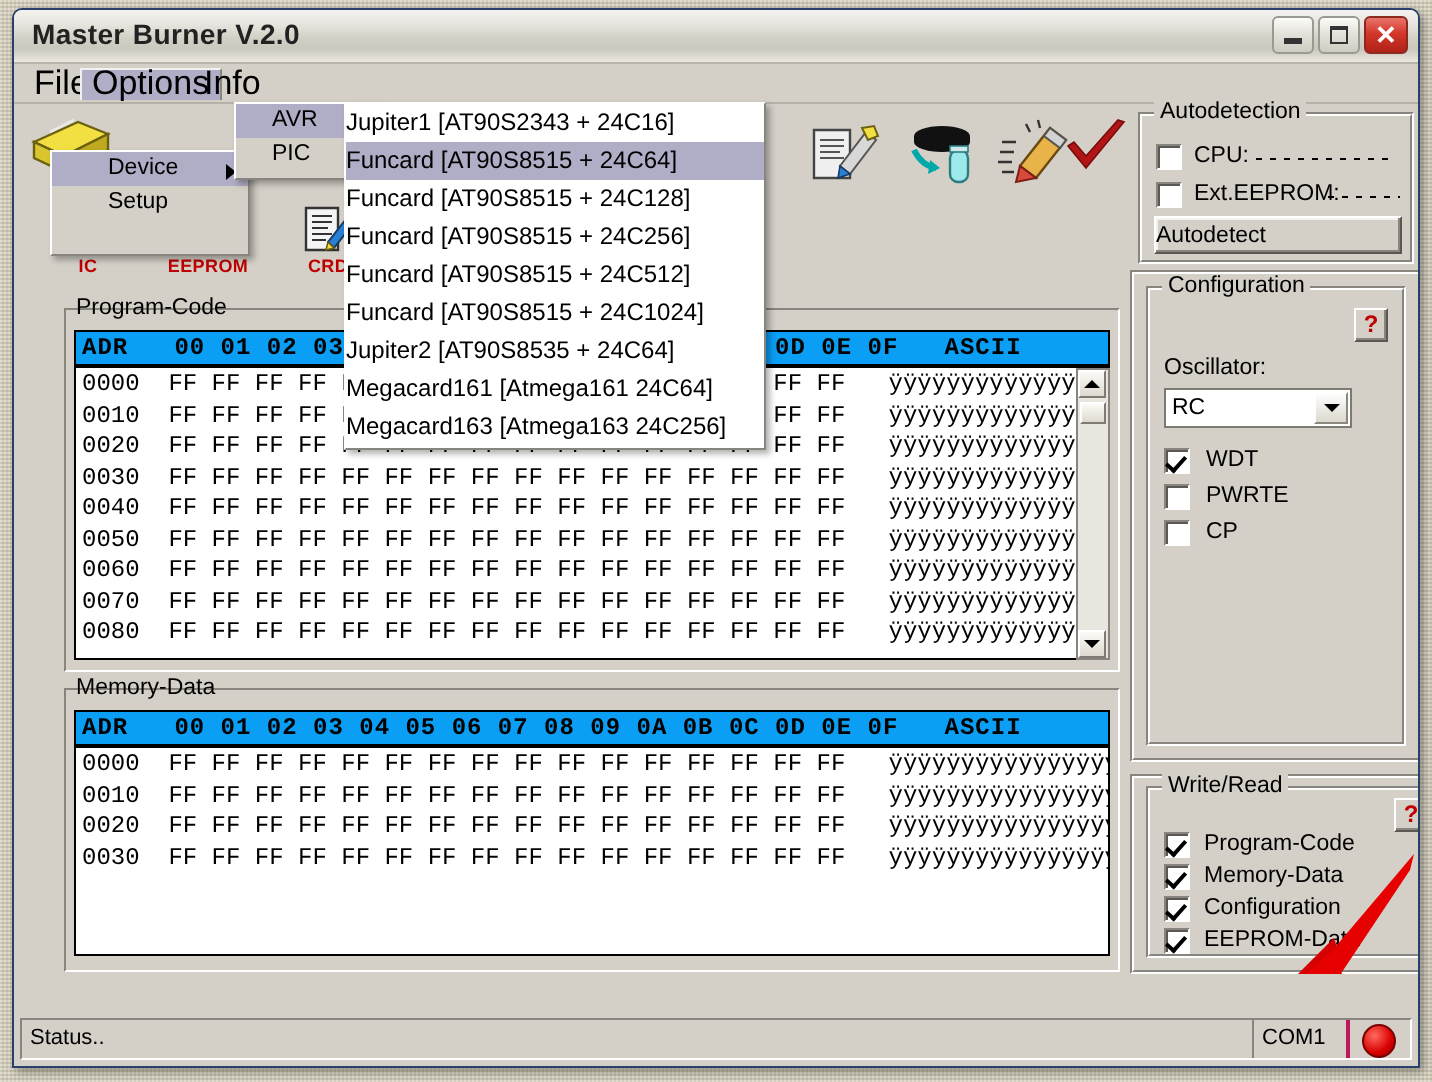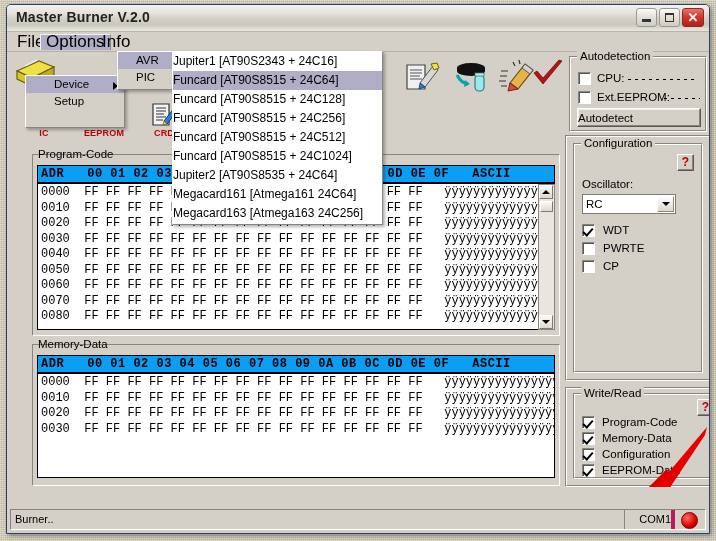--- a/index.html
+++ b/index.html
@@ -324,22 +324,21 @@
     border-right-color:#fff; border-bottom-color:#fff;
     box-sizing:border-box;
     display:flex;
   }
   #status-text {
     flex:1; padding: 3px 0 0 4px; font-size: 11px; color:#000;
     border-right:1px solid #87857d;
   }
   #status-com {
     width: 42px; padding: 3px 0 0 4px; font-size: 11px; color:#000;
-    border-right:4px solid #be185d;
-    text-align:right;
+    border-right:2px solid #be185d;
   }
   #status-led { width: 30px; position: relative; }
   #status-led .led {
     position:absolute; left:6px; top:2px; width:15px; height:15px;
     border-radius:50%; background: radial-gradient(circle at 35% 32%, #ff6a60, #d90000 60%, #8b0000);
     border:1px solid #7a0000;
   }
 
   
   #annot-arrow { position:absolute; right:0; top:420px; width:90px; height:85px; z-index:60; pointer-events:none; }
@@ -550,21 +549,21 @@
     <div class="cbl" style="left:28px; top:38px;">Memory-Data</div>
 
     <div class="cbx checked" style="left:8px; top:54px;"></div>
     <div class="cbl" style="left:28px; top:54px;">Configuration</div>
 
     <div class="cbx checked" style="left:8px; top:70px;"></div>
     <div class="cbl" style="left:28px; top:70px;">EEPROM-Data</div>
   </div>
 
   <div id="statusbar">
-    <div id="status-text">Burner..</div>
+    <div id="status-text">Status..</div>
     <div id="status-com">COM1</div>
     <div id="status-led">
       <span class="led"></span>
     </div>
   </div>
 
   <div class="popup" style="left:18px; top:46px; width:100px; height:53px;margin-top:24px;">
     <div class="pi hl">
       <span>Device</span>
       <span class="sub"></span>

